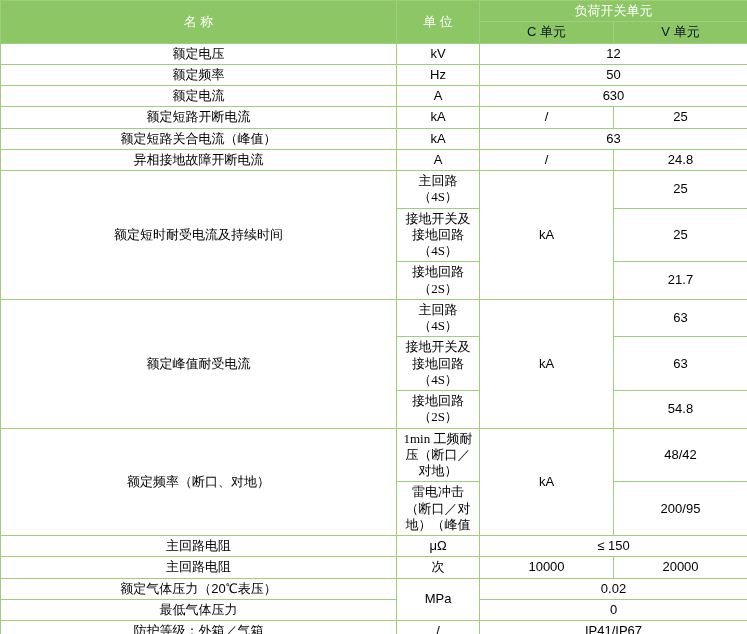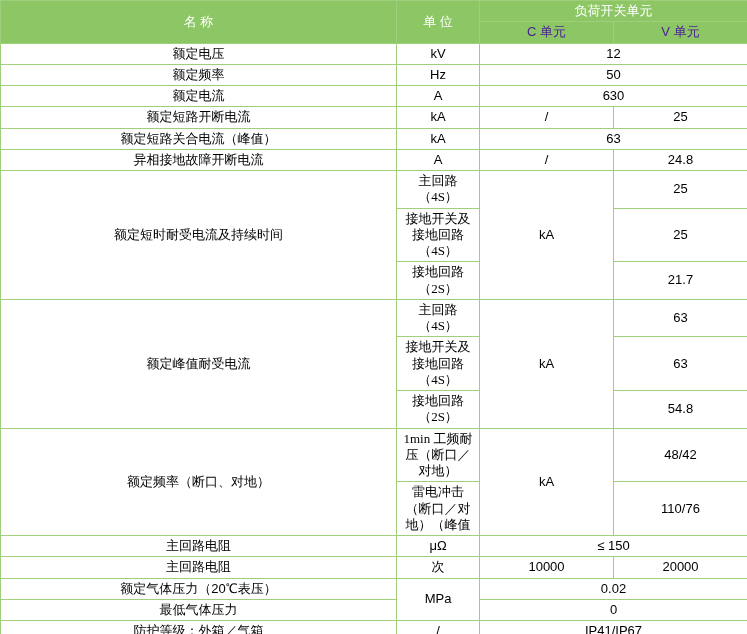--- a/index.html
+++ b/index.html
@@ -29,21 +29,21 @@
     line-height: 1.25;
   }
   .hdr {
     background: #8cc665;
     color: #ffffff;
     font-size: 15px;
     border: 1px solid #8cc665;
   }
   .hdr-sub {
     background: #8cc665;
-    color: #4c1d95;
+    color: #0f172a;
     font-size: 13px;
     border: 1px solid #8cc665;
   }
   .name-cell {
     font-size: 13px;
   }
   .group-cell {
     font-size: 13px;
   }
   .sub-cell {
@@ -141,21 +141,21 @@
         <td class="val" colspan="2">54.8</td>
       </tr>
       <tr>
         <td class="group-cell" rowspan="2" style="width:148px">额定频率（断口、对地）</td>
         <td class="sub-cell">1min 工频耐压（断口／对地）</td>
         <td class="val" rowspan="2">kA</td>
         <td class="val" colspan="2">48/42</td>
       </tr>
       <tr>
         <td class="sub-cell">雷电冲击（断口／对地）（峰值</td>
-        <td class="val" colspan="2">110/76</td>
+        <td class="val" colspan="2">200/95</td>
       </tr>
       <tr>
         <td class="name-cell">主回路电阻</td>
         <td class="val">μΩ</td>
         <td class="val" colspan="2">≤ 150</td>
       </tr>
       <tr>
         <td class="name-cell">主回路电阻</td>
         <td class="val">次</td>
         <td class="val">10000</td>

